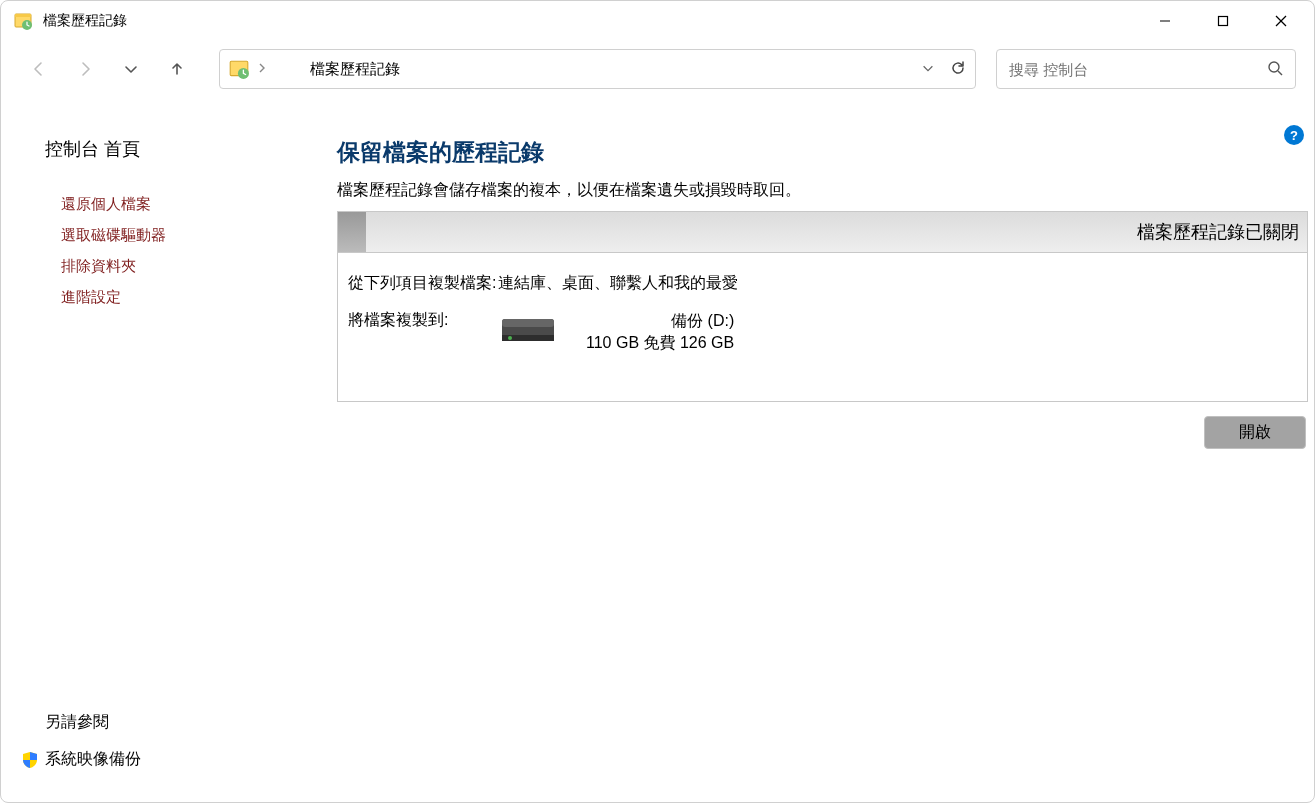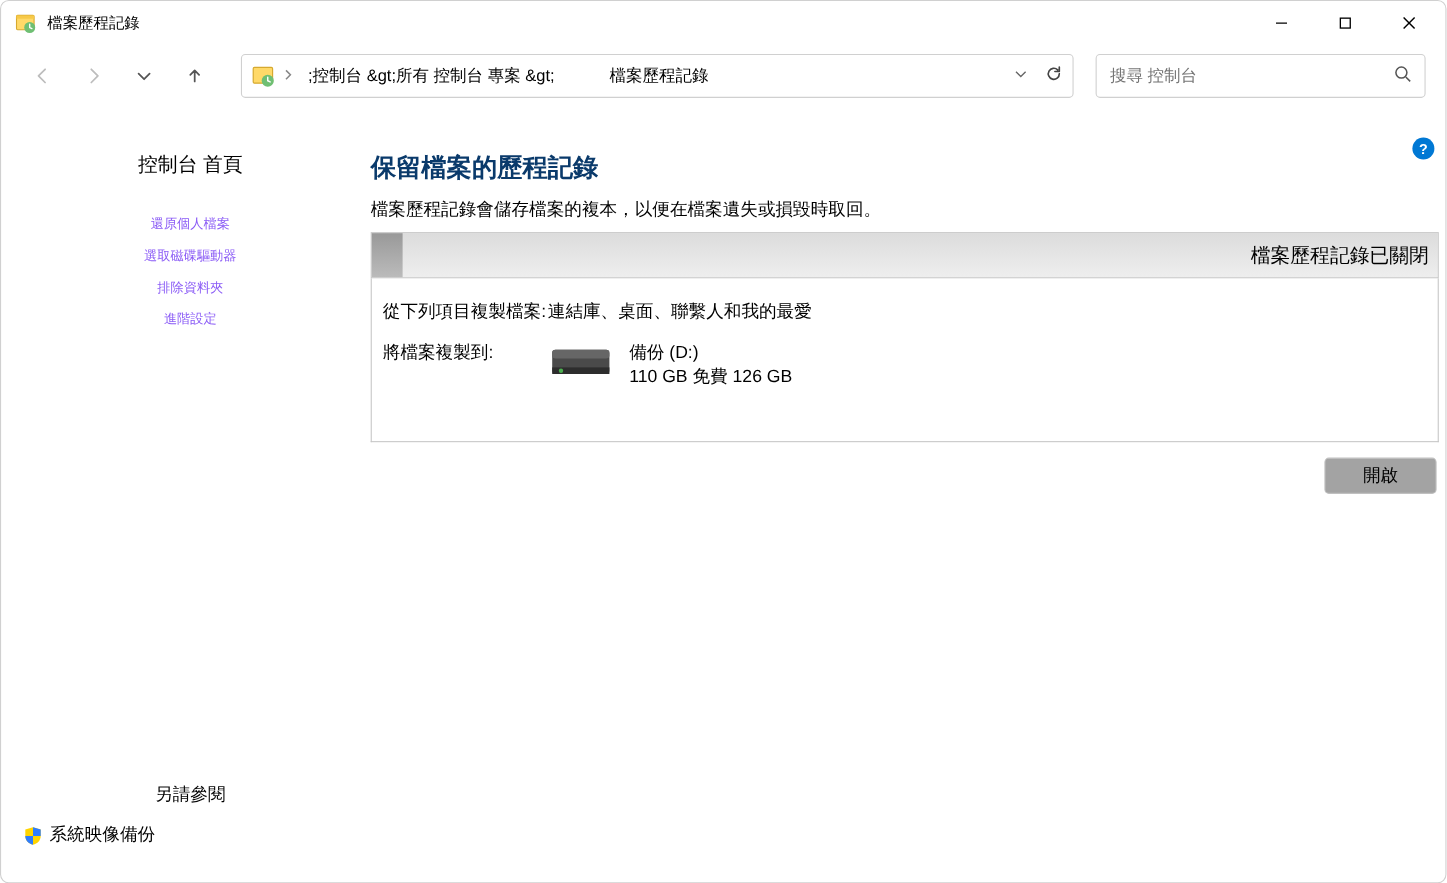--- a/index.html
+++ b/index.html
@@ -104,31 +104,31 @@
       display:flex; align-items:center; justify-content:center;
       font-size: 13px;
       font-weight: bold;
     }
 
     .sidebar {
       width: 300px;
       padding: 40px 0 0 44px;
       display:flex;
       flex-direction: column;
-      text-align: center;
     }
     .side-home {
       font-size: 18px;
       margin-bottom: 34px;
     }
     .side-link {
-      font-size: 12px;
-      color: #8b5cf6;
+      font-size: 15px;
+      color: #7f1d1d;
       margin-bottom: 12px;
       cursor: pointer;
+      margin-left: 16px;
     }
     .side-spacer { flex:1; }
     .side-heading {
       font-size: 16px;
       margin-bottom: 16px;
     }
     .side-footer-link {
       font-size: 16px;
       margin-bottom: 14px;
       display:flex; align-items:center; gap:6px;
@@ -181,21 +181,22 @@
       width: 150px;
       font-size: 16px;
       flex-shrink:0;
     }
     .detail-value {
       font-size: 16px;
     }
     .drive-row {
       display:flex;
       align-items:center;
-      gap: 14px;
+      gap: 28px;
+      text-align: right;
     }
     .drive-icon { width:60px; }
     .drive-text { line-height: 1.4; font-size: 16px; }
     .turn-on-row {
       display:flex;
       justify-content:flex-end;
       margin-top: 14px;
       padding-right: 2px;
     }
     .turn-on-btn {
@@ -268,21 +269,20 @@
         <rect x="2" y="3" width="16" height="13" rx="1" fill="#ffd968" stroke="#d6a92f"></rect>
         <circle cx="14" cy="14" r="5" fill="#6fbf73"></circle>
         <path d="M14 11 v3 l2 1" stroke="#fff" stroke-width="1.2" fill="none" stroke-linecap="round"></path>
       </svg>
     </span>
     <span class="addr-sep">
       <svg width="8" height="10" viewBox="0 0 8 10">
           <path d="M2 1 L6 5 L2 9" fill="none" stroke="#888" stroke-width="1.4"></path>
         </svg>
     </span>
-    <span class="addr-text">;控制台 &amp;gt;所有 控制台 專案 &amp;gt;</span>
     <span class="addr-text addr-text-main">檔案歷程記錄</span>
     <span class="addr-right">
       <span class="addr-dd">
         <svg width="14" height="14" viewBox="0 0 16 16">
             <path d="M3 6 L8 11 L13 6" fill="none" stroke="currentColor" stroke-width="1.4"></path>
           </svg>
       </span>
       <span class="addr-refresh">
         <svg width="18" height="18" viewBox="0 0 18 18">
             <path d="M14 9 A5 5 0 1 1 12.5 5.5 M14 3 v4 h-4" fill="none" stroke="currentColor" stroke-width="1.5" stroke-linecap="round" stroke-linejoin="round"></path>

